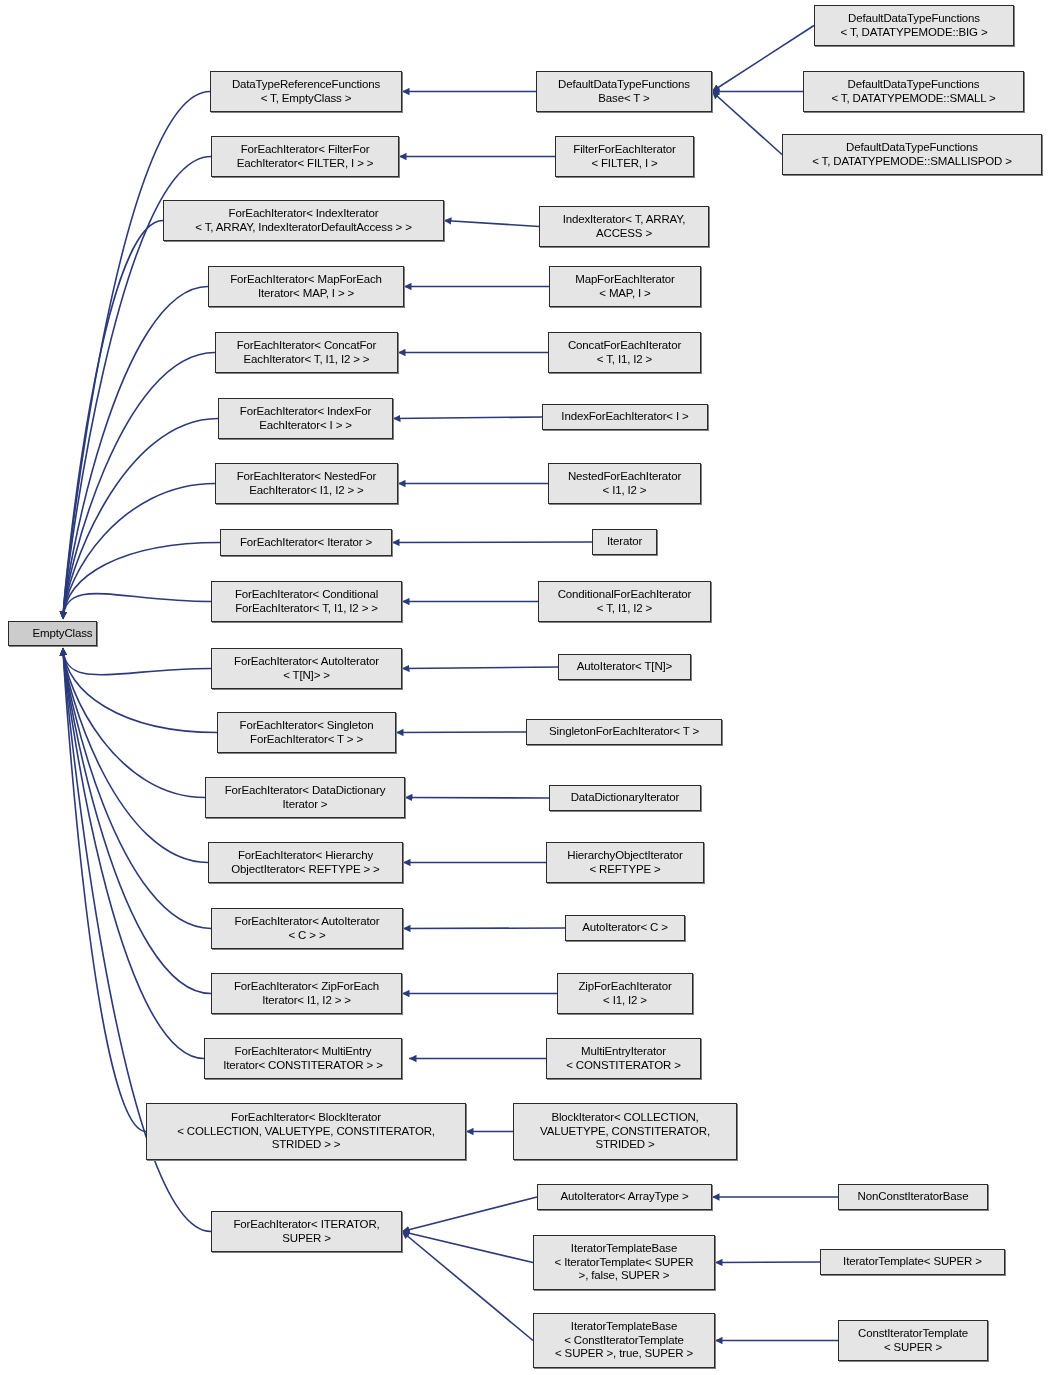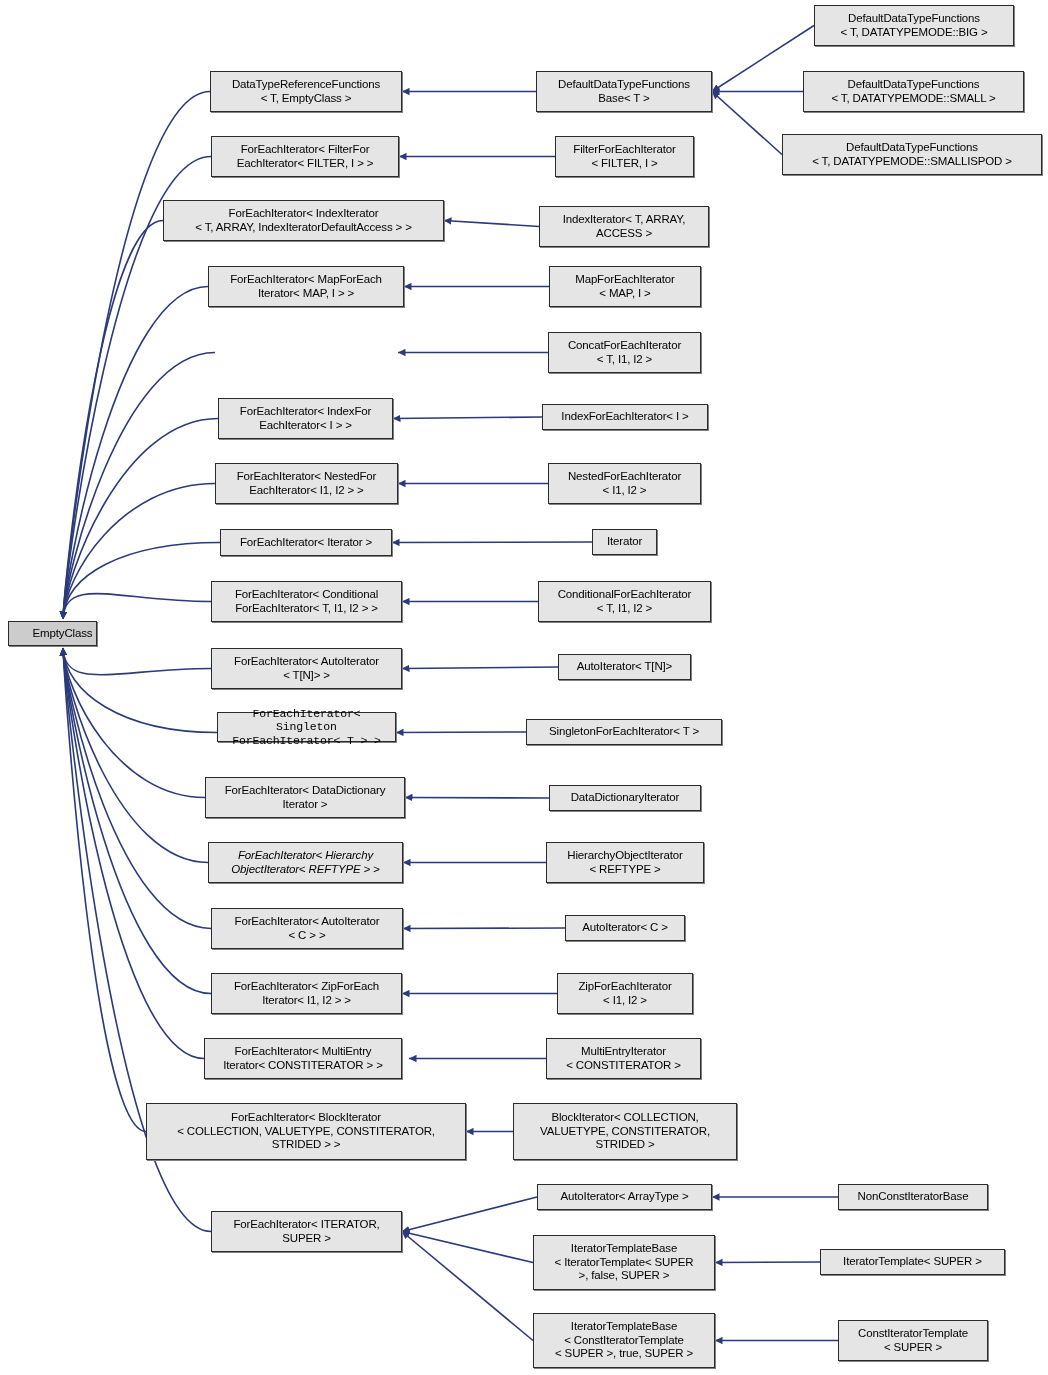--- a/index.html
+++ b/index.html
@@ -86,34 +86,36 @@
     </svg>
 <div class="node root" style="left: 8px; top: 621px; width: 89px; height: 25px; padding-left: 20px;"><span>EmptyClass</span></div>
     <div class="node" style="left: 210px; top: 71px; width: 192px; height: 41px;"><span>DataTypeReferenceFunctions
 &lt; T, EmptyClass &gt;</span></div>
     <div class="node" style="left: 211px; top: 136px; width: 188px; height: 41px;"><span>ForEachIterator&lt; FilterFor
 EachIterator&lt; FILTER, I &gt; &gt;</span></div>
     <div class="node" style="left: 163px; top: 200px; width: 281px; height: 41px;"><span>ForEachIterator&lt; IndexIterator
 &lt; T, ARRAY, IndexIteratorDefaultAccess &gt; &gt;</span></div>
     <div class="node" style="left: 208px; top: 266px; width: 196px; height: 41px;"><span>ForEachIterator&lt; MapForEach
 Iterator&lt; MAP, I &gt; &gt;</span></div>
+    <div class="node" style="left: 215px; top: 332px; width: 183px; height: 41px;"><span>ForEachIterator&lt; ConcatFor
+EachIterator&lt; T, I1, I2 &gt; &gt;</span></div>
     <div class="node" style="left: 218px; top: 398px; width: 175px; height: 41px;"><span>ForEachIterator&lt; IndexFor
 EachIterator&lt; I &gt; &gt;</span></div>
     <div class="node" style="left: 215px; top: 463px; width: 183px; height: 41px;"><span>ForEachIterator&lt; NestedFor
 EachIterator&lt; I1, I2 &gt; &gt;</span></div>
     <div class="node" style="left: 220px; top: 529px; width: 172px; height: 27px;"><span>ForEachIterator&lt; Iterator &gt;</span></div>
     <div class="node" style="left: 211px; top: 581px; width: 191px; height: 41px;"><span>ForEachIterator&lt; Conditional
 ForEachIterator&lt; T, I1, I2 &gt; &gt;</span></div>
     <div class="node" style="left: 211px; top: 648px; width: 191px; height: 41px;"><span>ForEachIterator&lt; AutoIterator
 &lt; T[N]&gt; &gt;</span></div>
-    <div class="node" style="left: 217px; top: 712px; width: 179px; height: 30px; font-family: Liberation Mono, monospace;"><span>ForEachIterator&lt; Singleton
+    <div class="node" style="left: 217px; top: 712px; width: 179px; height: 41px;"><span>ForEachIterator&lt; Singleton
 ForEachIterator&lt; T &gt; &gt;</span></div>
     <div class="node" style="left: 205px; top: 777px; width: 200px; height: 41px;"><span>ForEachIterator&lt; DataDictionary
 Iterator &gt;</span></div>
-    <div class="node" style="left: 208px; top: 842px; width: 195px; height: 41px; font-style: italic;"><span>ForEachIterator&lt; Hierarchy
+    <div class="node" style="left: 208px; top: 842px; width: 195px; height: 41px;"><span>ForEachIterator&lt; Hierarchy
 ObjectIterator&lt; REFTYPE &gt; &gt;</span></div>
     <div class="node" style="left: 211px; top: 908px; width: 192px; height: 41px;"><span>ForEachIterator&lt; AutoIterator
 &lt; C &gt; &gt;</span></div>
     <div class="node" style="left: 211px; top: 973px; width: 191px; height: 41px;"><span>ForEachIterator&lt; ZipForEach
 Iterator&lt; I1, I2 &gt; &gt;</span></div>
     <div class="node" style="left: 204px; top: 1038px; width: 198px; height: 41px;"><span>ForEachIterator&lt; MultiEntry
 Iterator&lt; CONSTITERATOR &gt; &gt;</span></div>
     <div class="node" style="left: 146px; top: 1103px; width: 320px; height: 57px;"><span>ForEachIterator&lt; BlockIterator
 &lt; COLLECTION, VALUETYPE, CONSTITERATOR,
 STRIDED &gt; &gt;</span></div>

